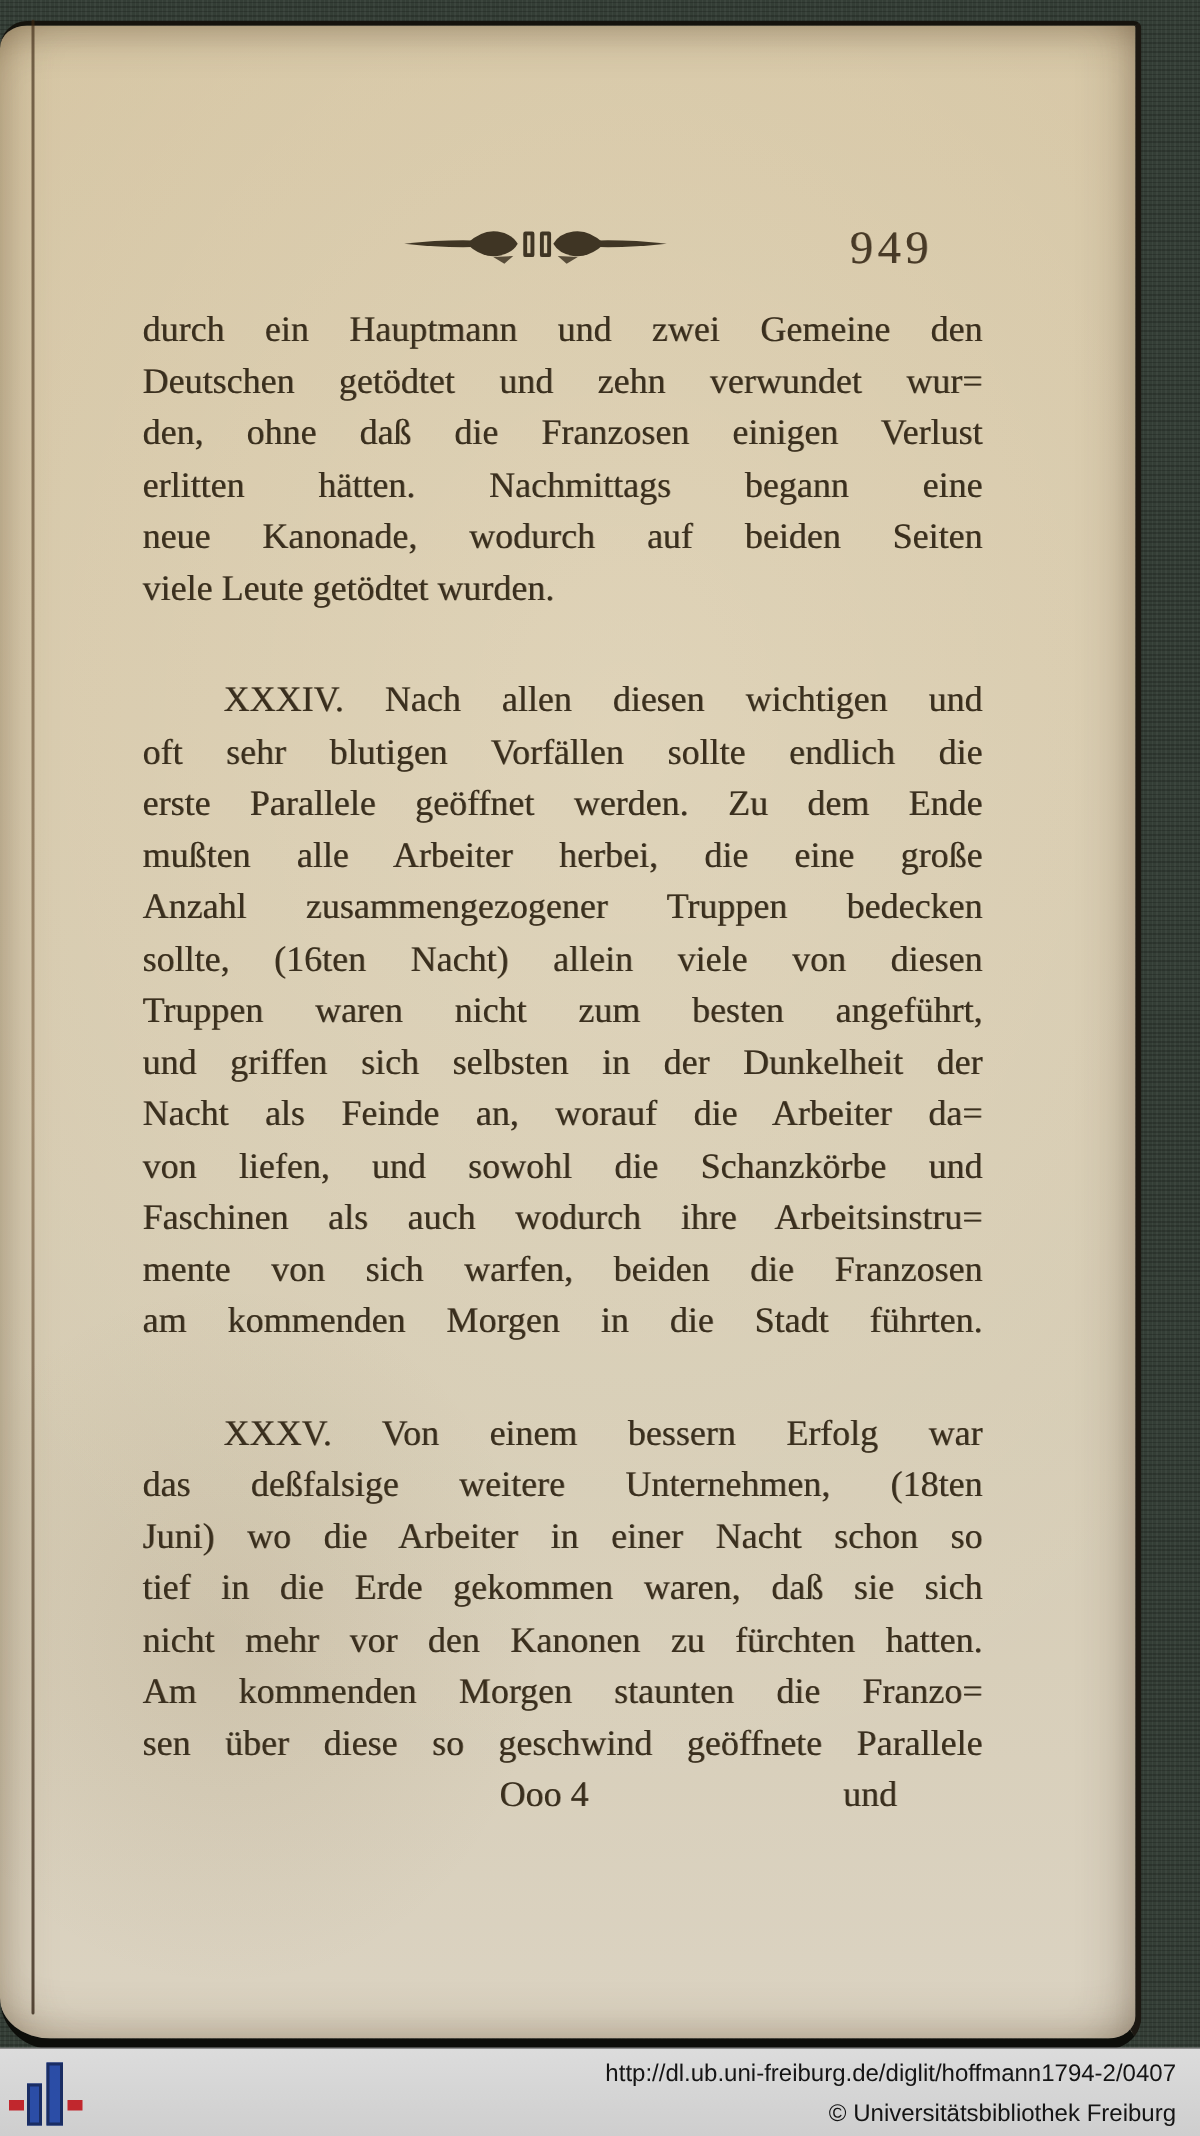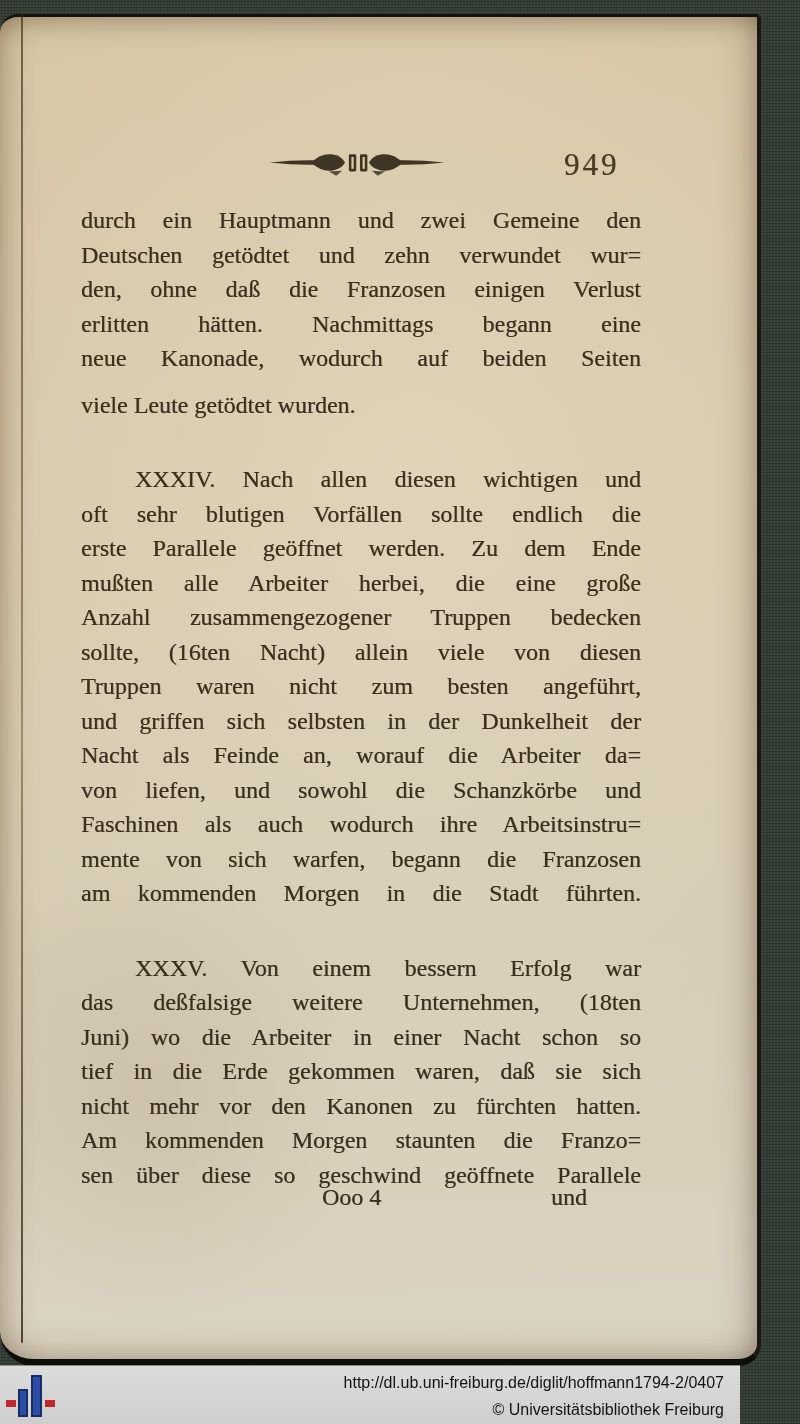--- a/index.html
+++ b/index.html
@@ -30,46 +30,46 @@
   }
   .gutter {
     position:absolute; left:21px; top:-4px; width:2px; height:1330px;
     background:linear-gradient(to bottom,
       rgba(60,40,20,.65), rgba(95,62,30,.45) 55%, rgba(42,26,12,.75));
     border-radius:2px;
   }
   
   .ornament { position:absolute; left:268px; top:132px; width:178px; height:30px; }
   .pagenum {
-    position:absolute; left:564px; top:130px; width:70px;
-    font-size:31px; letter-spacing:3px; color:#483a27; text-align:left;
+    position:absolute; left:552px; top:130px; width:70px;
+    font-size:31px; letter-spacing:3px; color:#483a27; text-align:right;
     text-shadow:.5px .4px 0 rgba(72,58,39,.5);
   }
   
-  .textblock { position:absolute; left:81px; top:186px; width:560px; color:#3a2f1e; }
+  .textblock { position:absolute; left:95px; top:186px; width:560px; color:#3a2f1e; }
   .para + .para { margin-top:40px; }
   .line {
     font-size:24px; line-height:34.5px;
     text-align:justify; text-align-last:justify; text-justify:inter-word;
     text-shadow:.5px .3px 0 rgba(58,47,30,.55);
   }
   .line.indent { padding-left:54px; }
-  .line.short  { text-align-last:left;margin-top:12px; }
+  .line.short  { text-align-last:left; }
   .sigrow {
-    position:absolute; left:84px; top:1163px; width:560px;
+    position:absolute; left:95px; top:1163px; width:560px;
     display:flex; justify-content:space-between;
     padding:0; box-sizing:border-box; color:#3a2f1e;
     font-size:24px; line-height:34.5px;
     text-shadow:.5px .3px 0 rgba(58,47,30,.55);
   }
   .sigrow .sig  { margin-left:238px; }
   .sigrow .catch{ margin-right:57px;text-align:right; }
   
   .footerbar {
-    position:absolute; left:0; top:1365px; width:740px; height:59px;
+    position:absolute; left:0; top:1365px; width:800px; height:59px;
     background:linear-gradient(#dcdcdc, #cecece);
     border-top:1px solid #8d8d8d;
   }
   .credits {
     position:absolute; right:16px; top:6px; text-align:right;
     font-family:"Liberation Sans", sans-serif; color:#141414;
   }
   .credits .url { font-size:16px; line-height:22px; }
   .credits .cc  { font-size:16px; line-height:22px; margin-top:5px; }
   
@@ -124,21 +124,21 @@
           <div class="line">oft sehr blutigen Vorfällen sollte endlich die</div>
           <div class="line">erste Parallele geöffnet werden. Zu dem Ende</div>
           <div class="line">mußten alle Arbeiter herbei, die eine große</div>
           <div class="line">Anzahl zusammengezogener Truppen bedecken</div>
           <div class="line">sollte, (16ten Nacht) allein viele von diesen</div>
           <div class="line">Truppen waren nicht zum besten angeführt,</div>
           <div class="line">und griffen sich selbsten in der Dunkelheit der</div>
           <div class="line">Nacht als Feinde an, worauf die Arbeiter da=</div>
           <div class="line">von liefen, und sowohl die Schanzkörbe und</div>
           <div class="line">Faschinen als auch wodurch ihre Arbeitsinstru=</div>
-          <div class="line">mente von sich warfen, begann die Franzosen</div>
+          <div class="line">mente von sich warfen, beiden die Franzosen</div>
           <div class="line">am kommenden Morgen in die Stadt führten.</div>
         </div>
         <div class="para">
           <div class="line indent">XXXV. Von einem bessern Erfolg war</div>
           <div class="line">das deßfalsige weitere Unternehmen, (18ten</div>
           <div class="line">Juni) wo die Arbeiter in einer Nacht schon so</div>
           <div class="line">tief in die Erde gekommen waren, daß sie sich</div>
           <div class="line">nicht mehr vor den Kanonen zu fürchten hatten.</div>
           <div class="line">Am kommenden Morgen staunten die Franzo=</div>
           <div class="line">sen über diese so geschwind geöffnete Parallele</div>

